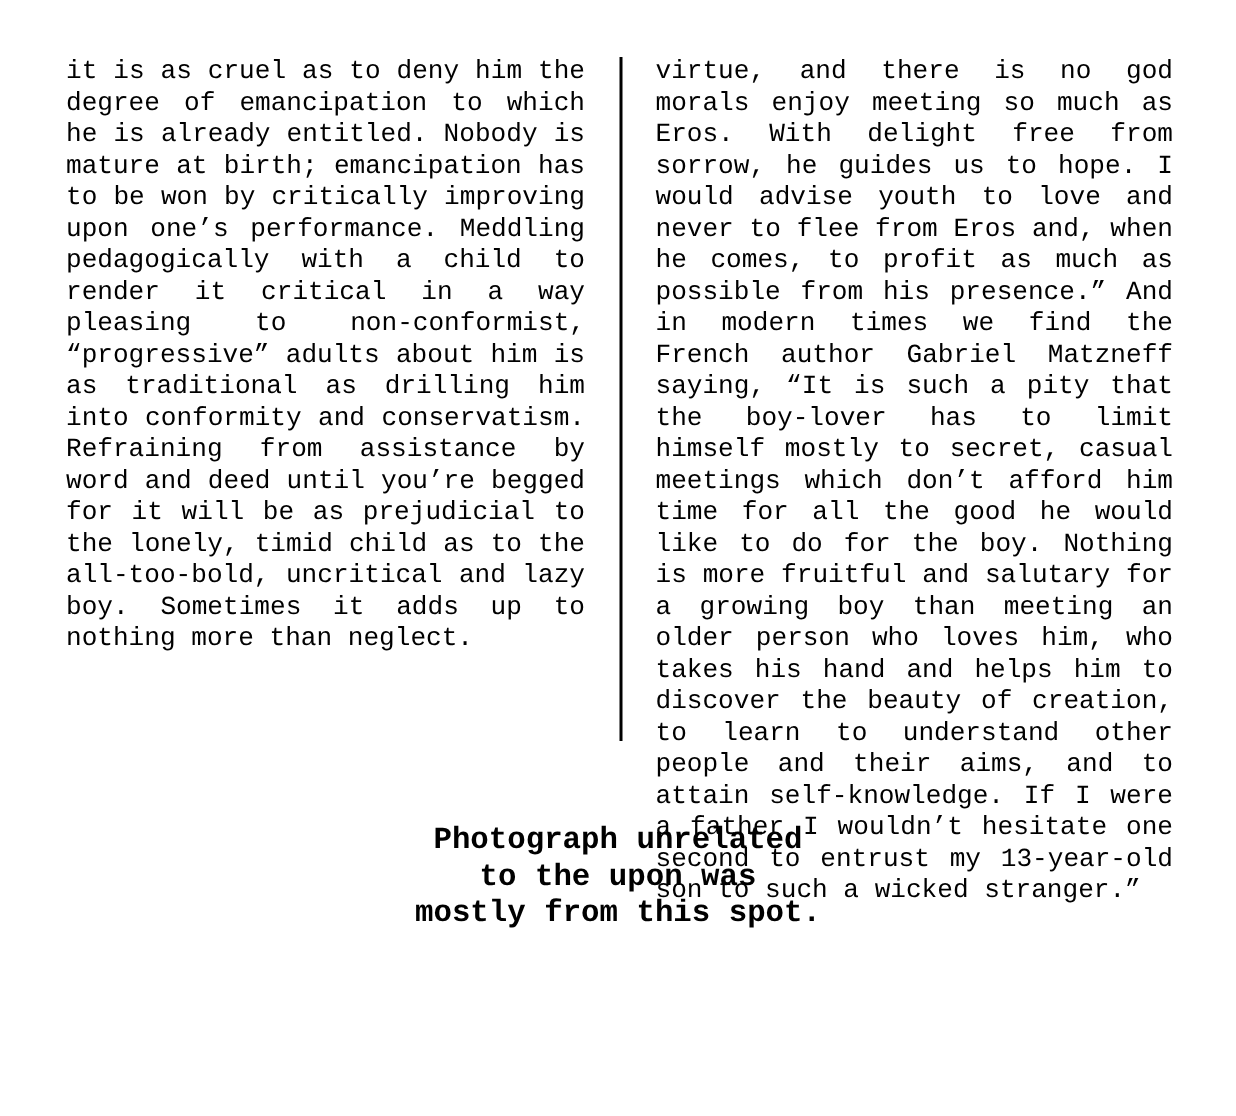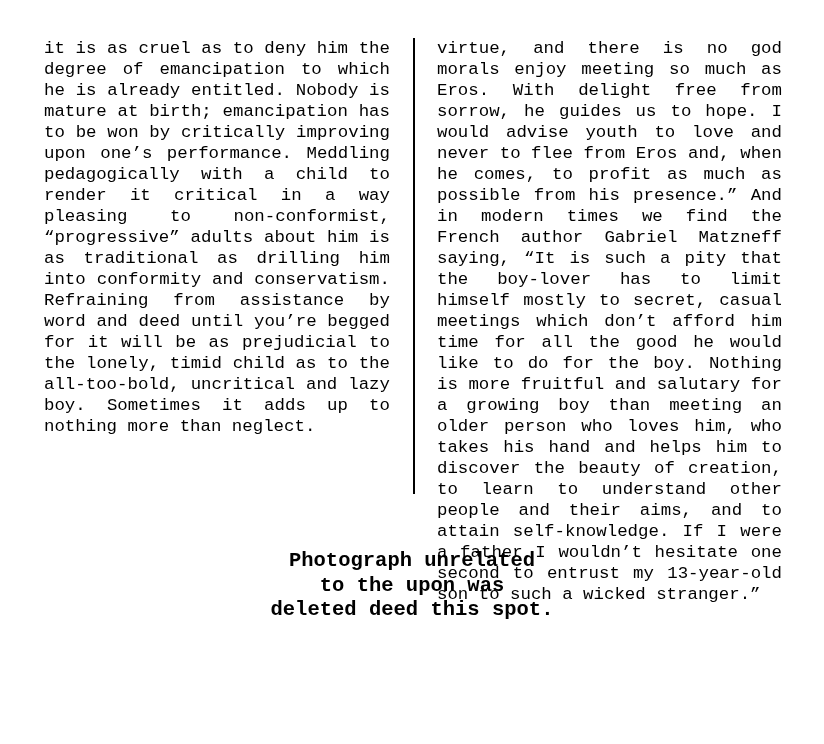--- a/index.html
+++ b/index.html
@@ -97,17 +97,17 @@
 
   <div id="divider"></div>
 
   <div class="col right">
     <p>virtue, and there is no god morals enjoy meeting so much as Eros. With delight free from sorrow, he guides us to hope. I would advise youth to love and never to flee from Eros and, when he comes, to profit as much as possible from his presence.” And in modern times we find the French author Gabriel Matzneff saying, “It is such a pity that the boy-lover has to limit himself mostly to secret, casual meetings which don’t afford him time for all the good he would like to do for the boy. Nothing is more fruitful and salutary for a growing boy than meeting an older person who loves him, who takes his hand and helps him to discover the beauty of creation, to learn to understand other people and their aims, and to attain self-knowledge. If I were a father I wouldn’t hesitate one second to entrust my 13-year-old son to such a wicked stranger.”</p>
   </div>
 
   <div id="caption">
     <span class="cl">Photograph unrelated</span>
     <span class="cl">to the upon was</span>
-    <span class="cl">deleted deed this spot.</span>
+    <span class="cl">mostly from this spot.</span>
   </div>
 
 
 </div>
 
 </body></html>

